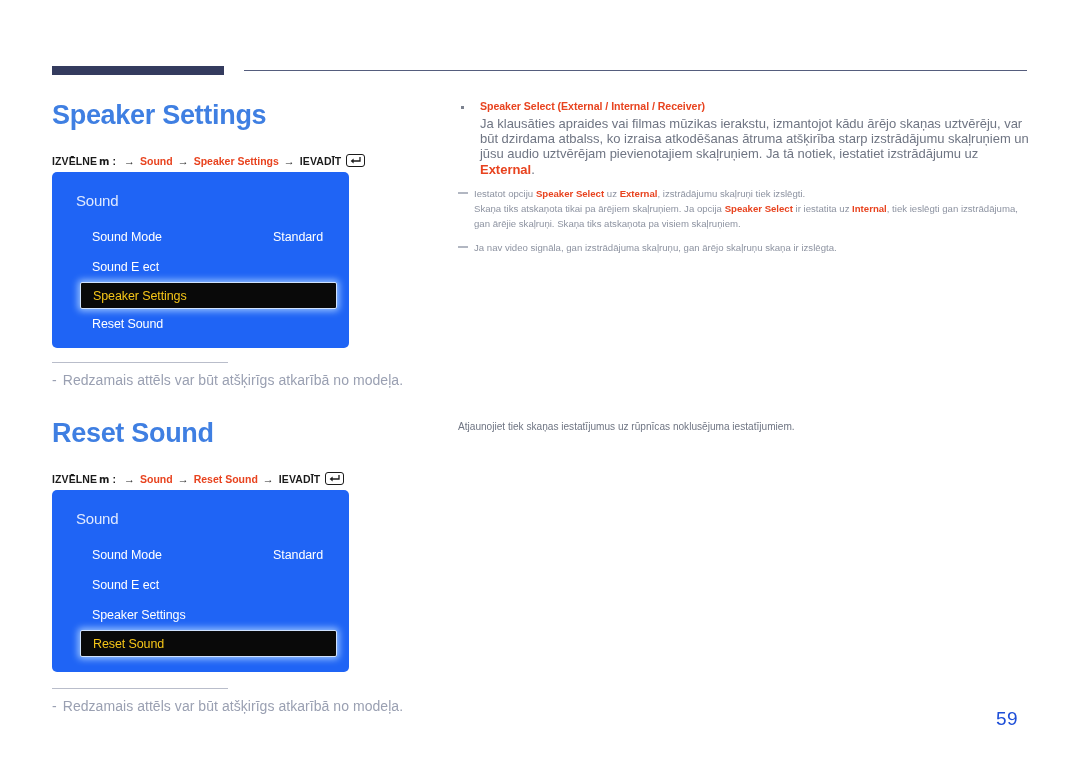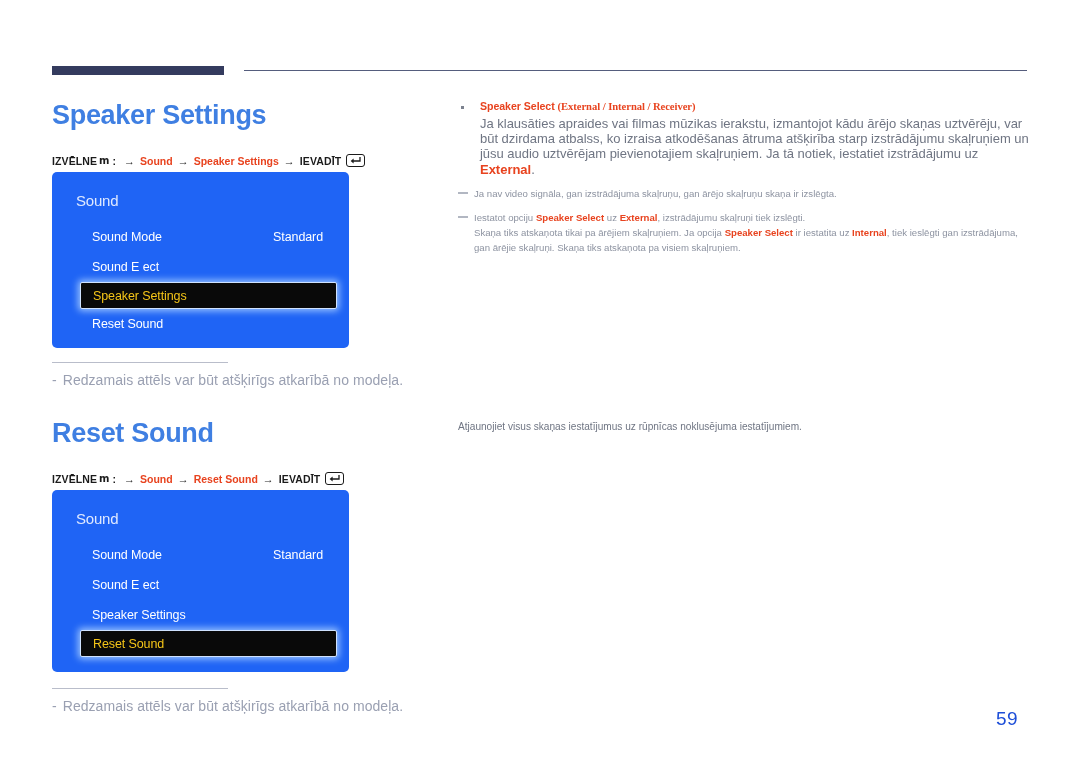--- a/index.html
+++ b/index.html
@@ -32,21 +32,21 @@
   }
   #heading-speaker-settings { left: 52px; top: 100px; }
   #heading-reset-sound      { left: 52px; top: 418px; }
 
   
   .crumb {
     position: absolute;
     font-size: 10.5px; font-weight: bold;
     color: #1b1b1b;
     white-space: nowrap;
-    display: flex; align-items: center; gap: 0px;
+    display: flex; align-items: flex-end; gap: 0px;
   }
   #crumb-speaker-settings { left: 52px; top: 154px; }
   #crumb-reset-sound      { left: 52px; top: 472px; }
   .crumb .lbl { letter-spacing: 0.1px; }
   .crumb .menu-glyph {
     font-family: "DejaVu Sans", sans-serif;
     font-size: 10px; font-weight: bold;
     margin: 0 3px 0 2px; color: #1b1b1b;
   }
   .crumb .colon { margin-right: 3px; }
@@ -121,21 +121,21 @@
   .rcol { position: absolute; left: 458px; top: 100px; width: 572px; }
   .bullet-block { position: relative; padding-left: 22px; }
   .bullet-block .bullet {
     position: absolute; left: 3px; top: 6px;
     width: 3px; height: 3px; background: #7c828f;
   }
   .bullet-block .btitle {
     font-size: 10.6px; font-weight: bold; color: #e8431f;
     margin-bottom: 4px; letter-spacing: -0.05px;
   }
-  .bullet-block .btitle .paren { font-weight: bold; font-family: Liberation Serif, serif; }
+  .bullet-block .btitle .paren { font-weight: bold; }
   .body-txt {
     font-size: 13px; color: #6f7583; line-height: 15.2px;
     letter-spacing: -0.02px;
   }
   .body-txt b { color: #e8431f; font-weight: bold; }
 
   .note-block {
     position: relative; padding-left: 16px; margin-top: 9px;
   }
   .note-block .emdash {
@@ -272,26 +272,26 @@
       <span class="bullet"></span>
       <div class="btitle">
         <span>Speaker Select</span>
         <span class="paren">(External / Internal / Receiver)</span>
       </div>
       <div class="body-txt">Ja klausāties apraides vai filmas mūzikas ierakstu, izmantojot kādu ārējo skaņas uztvērēju, var būt dzirdama atbalss, ko izraisa atkodēšanas ātruma atšķirība starp izstrādājumu skaļruņiem un jūsu audio uztvērējam pievienotajiem skaļruņiem. Ja tā notiek, iestatiet izstrādājumu uz <b>External</b>.</div>
     </div>
 
     <div class="note-block">
       <span class="emdash"></span>
-      <div class="note-txt">Ja nav video signāla, gan izstrādājuma skaļruņu, gan ārējo skaļruņu skaņa ir izslēgta.</div>
+      <div class="note-txt">Iestatot opciju <b>Speaker Select</b> uz <b>External</b>, izstrādājumu skaļruņi tiek izslēgti.<br>Skaņa tiks atskaņota tikai pa ārējiem skaļruņiem. Ja opcija <b>Speaker Select</b> ir iestatita uz <b>Internal</b>, tiek ieslēgti gan izstrādājuma, gan ārējie skaļruņi. Skaņa tiks atskaņota pa visiem skaļruņiem.</div>
     </div>
 
     <div class="note-block">
       <span class="emdash"></span>
-      <div class="note-txt">Iestatot opciju <b>Speaker Select</b> uz <b>External</b>, izstrādājumu skaļruņi tiek izslēgti.<br>Skaņa tiks atskaņota tikai pa ārējiem skaļruņiem. Ja opcija <b>Speaker Select</b> ir iestatita uz <b>Internal</b>, tiek ieslēgti gan izstrādājuma, gan ārējie skaļruņi. Skaņa tiks atskaņota pa visiem skaļruņiem.</div>
-    </div>
-  </div>
-
-  <div class="rcol-standalone">Atjaunojiet visus skaņas iestatījumus uz rūpnīcas noklusējuma iestatījumiem.</div>
+      <div class="note-txt">Ja nav video signāla, gan izstrādājuma skaļruņu, gan ārējo skaļruņu skaņa ir izslēgta.</div>
+    </div>
+  </div>
+
+  <div class="rcol-standalone">Atjaunojiet tiek skaņas iestatījumus uz rūpnīcas noklusējuma iestatījumiem.</div>
 
   <div class="page-num">59</div>
 
 </div>
 
 </body></html>

